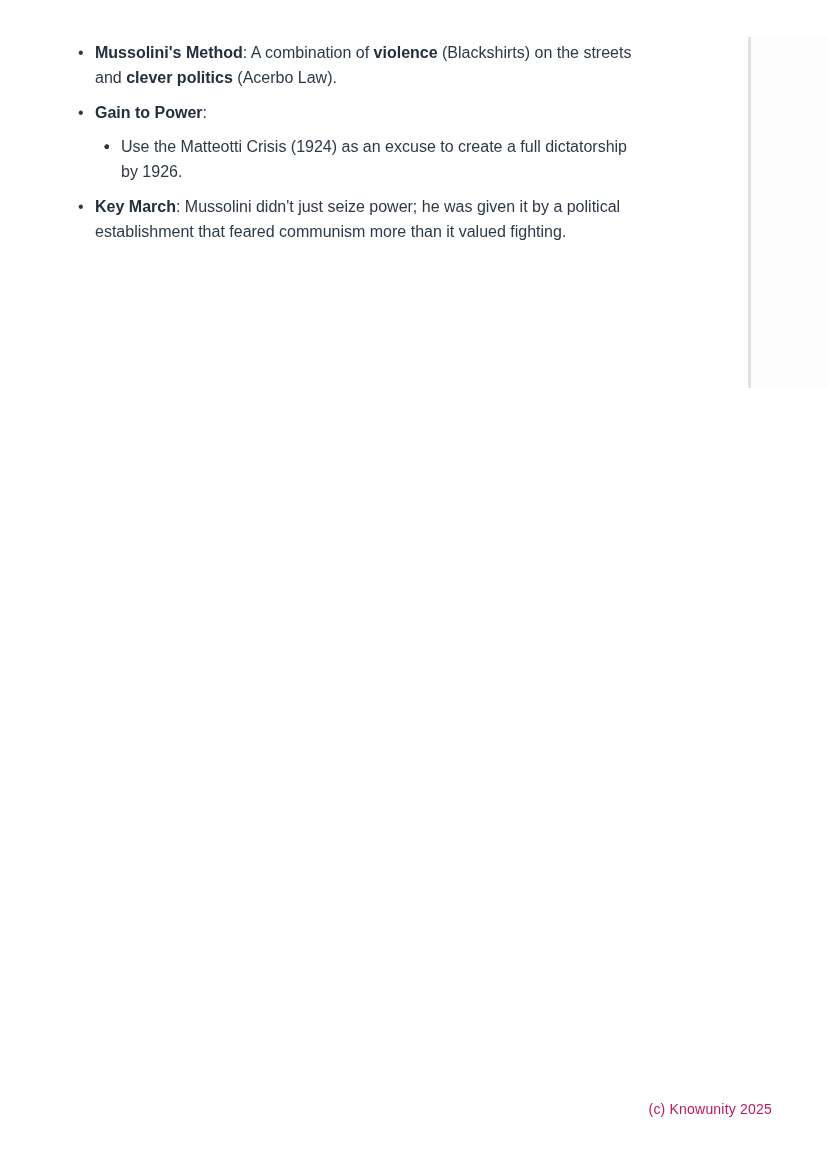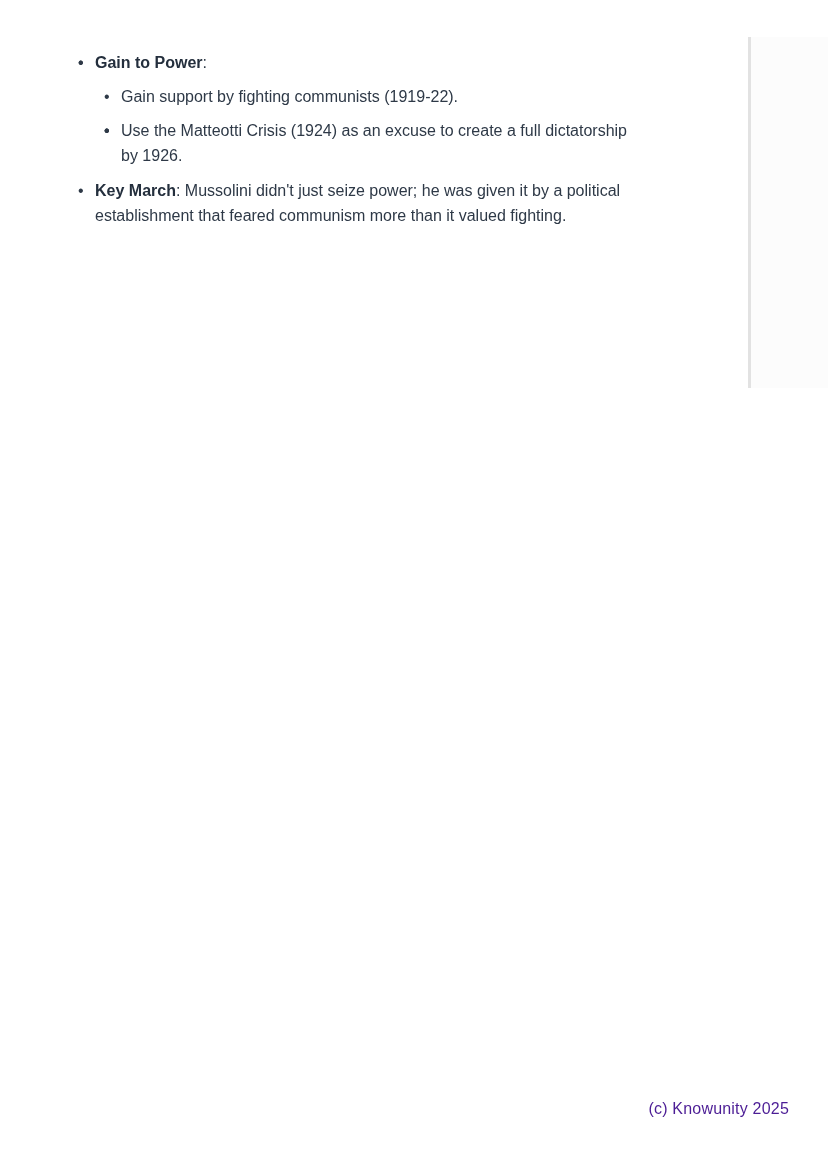--- a/index.html
+++ b/index.html
@@ -54,44 +54,44 @@
     top: 37px;
     width: 80px;
     height: 351px;
     background: #fcfcfc;
     border-left: 3px solid #e2e2e2;
     box-sizing: border-box;
   }
   .footer {
     position: absolute;
     top: 1102px;
-    right: 39px;
-    font-size: 16px;
+    right: 56px;
+    font-size: 14px;
     line-height: 14px;
-    color: #4c1d95;
+    color: #be185d;
     letter-spacing: 0.2px;
   }
 </style>
 </head>
 <body>
 
 <div class="content">
   <ul class="l1">
 
     <li>
       <span class="bullet">•</span>
+      <span><span class="b">Mussolini's Method</span><span>: A combination of </span><span class="b">violence</span><span> (Blackshirts) on the streets and </span><span class="b">clever politics</span><span> (Acerbo Law).</span></span>
     </li>
 
     <li>
       <span class="bullet">•</span>
       <span><span class="b">Gain to Power</span><span>:</span></span>
       <ul class="l2">
         <li>
           <span class="bullet">•</span>
-          <span><span>Gain support by fighting communists (1919-22).</span></span>
         </li>
         <li>
           <span class="bullet">•</span>
         </li>
         <li>
           <span class="bullet">•</span>
         </li>
         <li>
           <span class="bullet">•</span>
           <span><span>Use the Matteotti Crisis (1924) as an excuse to create a full dictatorship by 1926.</span></span>

